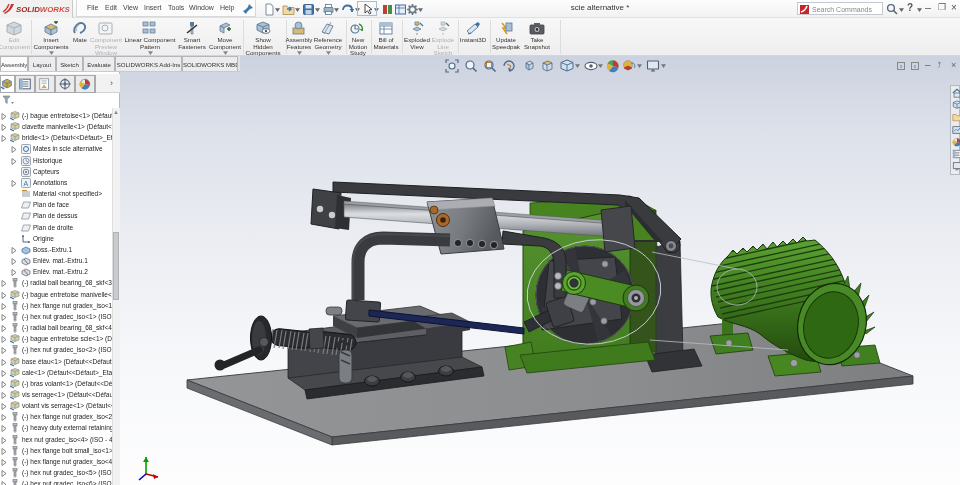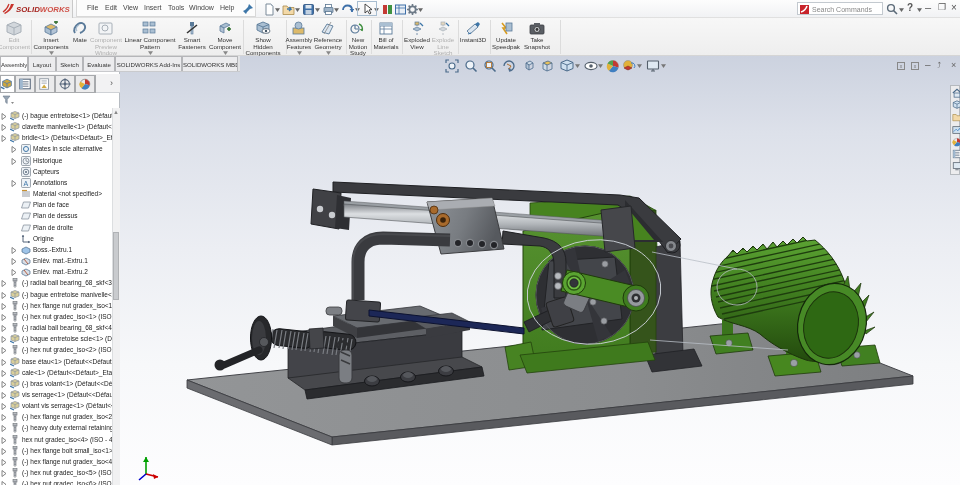--- a/index.html
+++ b/index.html
@@ -293,20 +293,21 @@
     <svg class="abs" style="left:355px;top:8px" width="5" height="4" viewBox="0 0 4 3">
       <path d="M0,0 l4,0 l-2,3 z" fill="#666"></path>
     </svg>
     <svg class="abs" style="left:374px;top:8px" width="5" height="4" viewBox="0 0 4 3">
       <path d="M0,0 l4,0 l-2,3 z" fill="#666"></path>
     </svg>
     <svg class="abs" style="left:418px;top:8px" width="5" height="4" viewBox="0 0 4 3">
       <path d="M0,0 l4,0 l-2,3 z" fill="#666"></path>
     </svg>
     <div class="abs" style="left:357px;top:1px;width:20px;height:15px;border:1px solid #a8bdd0;background:transparent;"></div>
+    <div class="abs" style="left:480px;top:3px;width:240px;text-align:center;font-size:8px;color:#333;">scie alternative *</div>
     <div class="abs" style="left:797px;top:2px;width:86px;height:13px;background:#fff;border:1px solid #c3c9cf;">
 <svg class="abs" style="left:2px;top:2px" width="9" height="9" viewBox="0 0 9 9">
         <rect width="9" height="9" fill="#c8242b"></rect>
         <path d="M1,7 C4,6 6,4 7,1" stroke="#fff" stroke-width="1.6" fill="none"></path>
       </svg>
 <span style="position:absolute;left:14px;top:3px;font-size:7px;color:#888;">Search Commands</span>
     </div>
 <svg class="abs" style="left:886px;top:3px" width="12" height="12" viewBox="0 0 12 12">
       <circle cx="5" cy="5" r="3.4" fill="none" stroke="#5b6a78" stroke-width="1.4"></circle>
       <line x1="7.5" y1="7.5" x2="11" y2="11" stroke="#5b6a78" stroke-width="1.6"></line>

